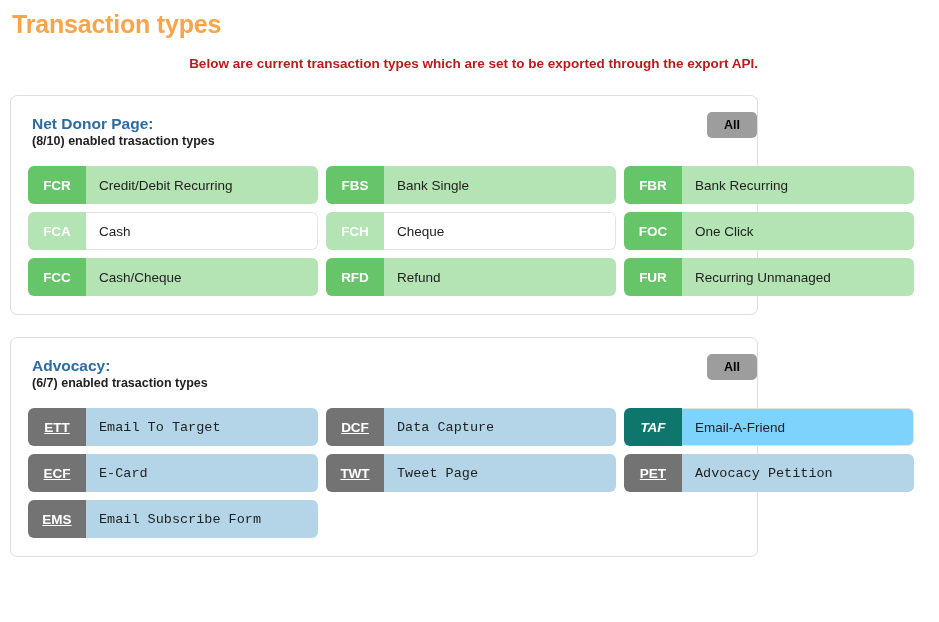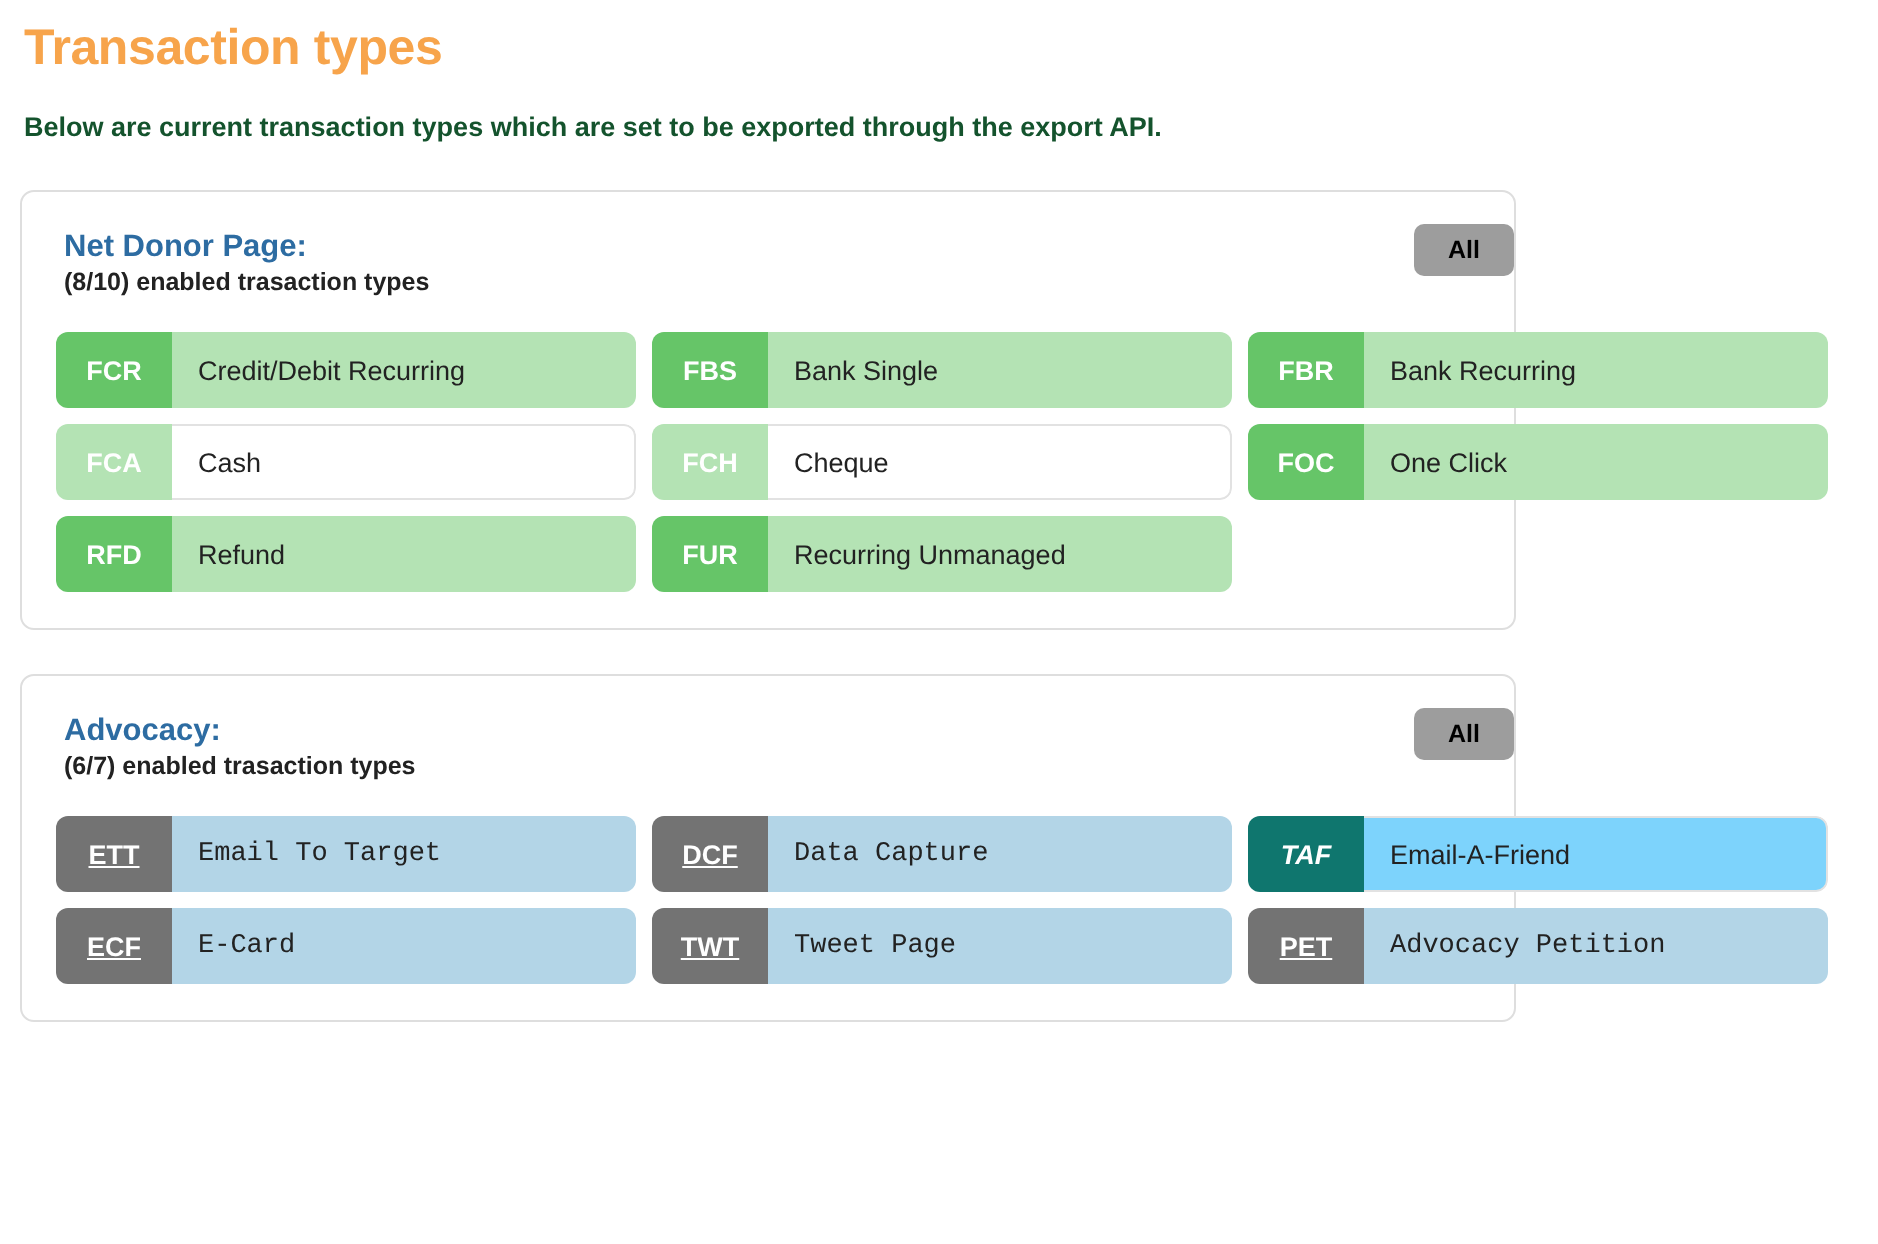--- a/index.html
+++ b/index.html
@@ -28,22 +28,23 @@
     font-weight: bold;
     color: #f5a council;
     color: #f7a44b;
     letter-spacing: -0.2px;
   }
   .page-subtitle {
     margin: 0;
     padding: 16px 0 0 2px;
     font-size: 13.5px;
     font-weight: bold;
-    color: #14532d;
+    color: #b91c1c;
     line-height: 18px;
+    text-align: right;
   }
 
   .panel {
     margin-top: 22px;
     border: 1px solid #dedede;
     border-radius: 7px;
     background: #ffffff;
     padding: 18px 0 18px 17px;
     box-sizing: border-box;
   }
@@ -184,20 +185,24 @@
           </div>
           <div class="type-item theme-green disabled">
             <div class="type-code">FCH</div>
             <div class="type-label">Cheque</div>
           </div>
           <div class="type-item theme-green enabled">
             <div class="type-code">FOC</div>
             <div class="type-label">One Click</div>
           </div>
           <div class="type-item theme-green enabled">
+            <div class="type-code">FCC</div>
+            <div class="type-label">Cash/Cheque</div>
+          </div>
+          <div class="type-item theme-green enabled">
             <div class="type-code">RFD</div>
             <div class="type-label">Refund</div>
           </div>
           <div class="type-item theme-green enabled">
             <div class="type-code">FUR</div>
             <div class="type-label">Recurring Unmanaged</div>
           </div>
         </div>
       </div>
       <div class="panel">
@@ -224,17 +229,21 @@
             <div class="type-label">E-Card</div>
           </div>
           <div class="type-item theme-blue enabled">
             <div class="type-code">TWT</div>
             <div class="type-label">Tweet Page</div>
           </div>
           <div class="type-item theme-blue enabled">
             <div class="type-code">PET</div>
             <div class="type-label">Advocacy Petition</div>
           </div>
+          <div class="type-item theme-blue enabled">
+            <div class="type-code">EMS</div>
+            <div class="type-label">Email Subscribe Form</div>
+          </div>
         </div>
       </div>
     </div>
 
 </div>
 
 </body></html>

